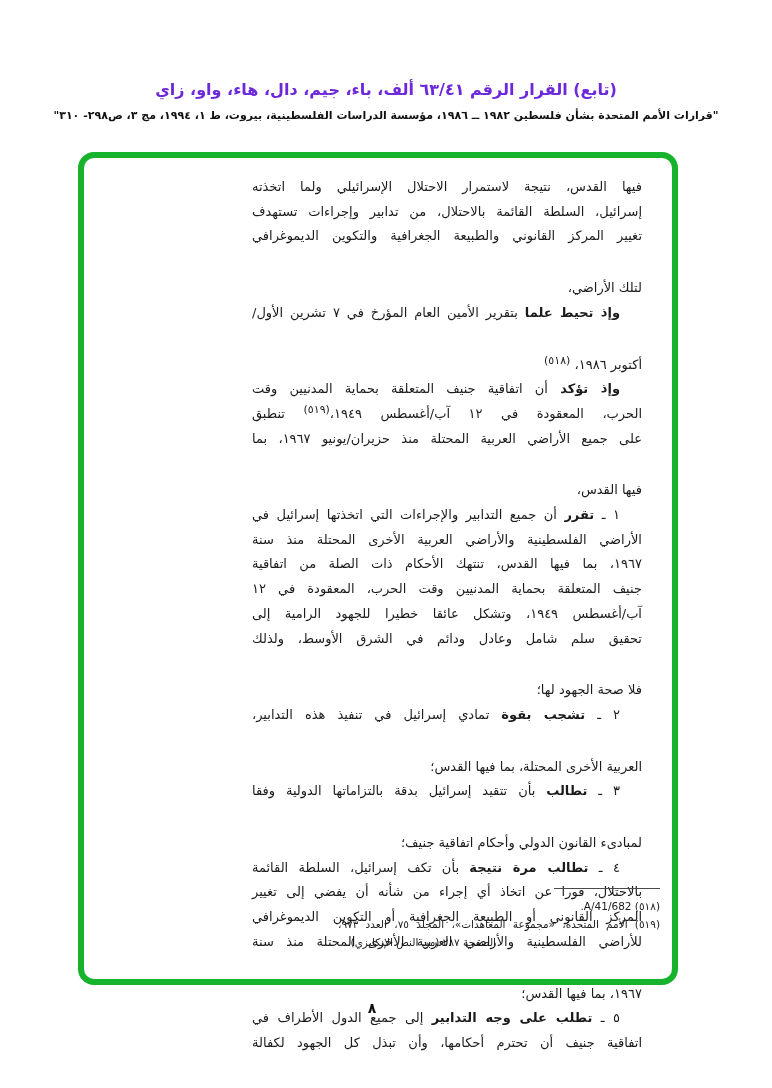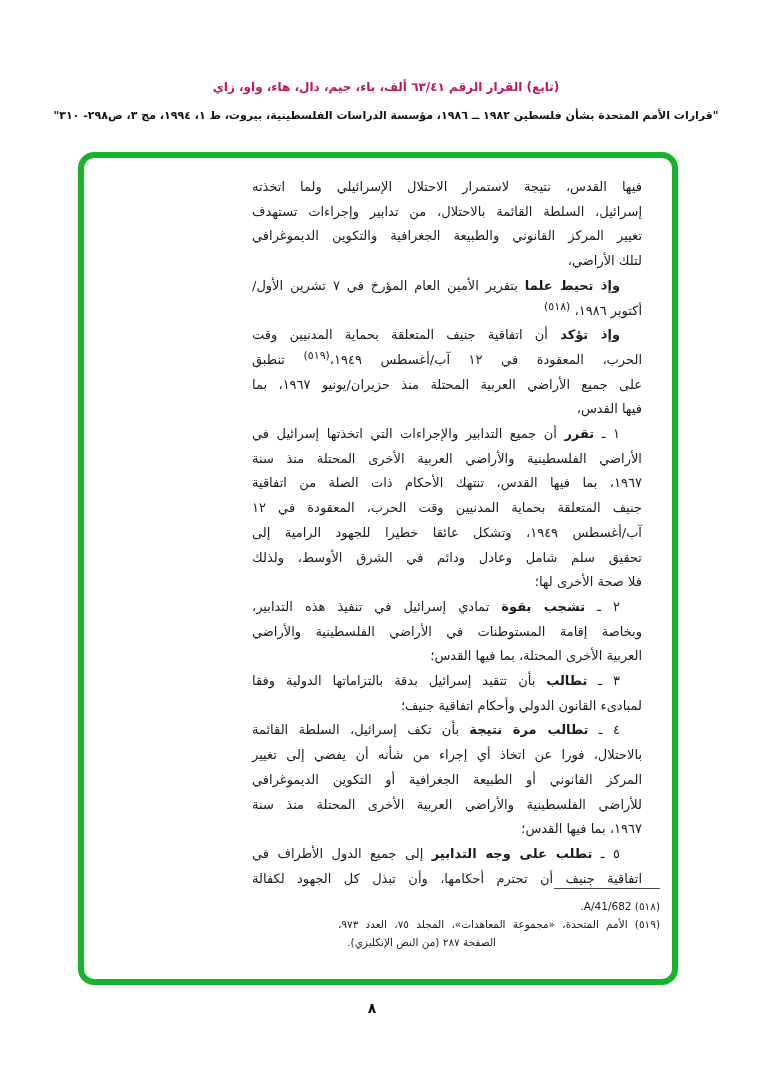--- a/index.html
+++ b/index.html
@@ -3,39 +3,39 @@
 <meta charset="utf-8">
 <style>
   html,body { margin:0; padding:0; background:#ffffff; }
   .page {
     position:relative; width:772px; height:1088px; background:#ffffff;
     font-family:"DejaVu Sans", sans-serif; color:#1a1a1a; overflow:hidden;
   }
   .hdr-title {
     position:absolute; top:80px; left:0; right:0;
     text-align:center; direction:rtl; unicode-bidi:plaintext;
-    font-weight:bold; font-size:12px; color:#be185d;
+    font-weight:bold; font-size:16px; color:#6d28d9;
   }
   .hdr-src {
     position:absolute; top:109px; left:0; right:0;
     text-align:center; direction:rtl;
     font-weight:bold; font-size:11px; color:#111;
   }
   .green-box {
     position:absolute; left:78px; top:152px;
     width:588px; height:821px;
     border:6px solid #18b32c; border-radius:16px;
     background:transparent;
   }
   .body-col {
     position:absolute; top:17px; right:30px; width:390px;
     direction:rtl; font-size:13px; line-height:24.7px; color:#1b1b1b;
   }
   .line { text-align:justify; text-align-last:justify; }
-  .line.last { text-align-last:right; }
+  .line.last { text-align-last:right;margin-top:27px; }
   .line.indent { padding-right:22px; }
   .b { font-weight:bold; }
   sup.fnref { font-size:11px; line-height:0; vertical-align:5px; }
   .fn-area {
     position:absolute; top:730px; right:12px; width:322px;
     direction:rtl; font-size:10.5px; line-height:18px; color:#1b1b1b;
   }
   .fn-rule { width:106px; height:0; border-top:1px solid #4a4a4a; margin-bottom:8px; }
   .fn-line.right   { text-align:right;   text-align-last:right; }
   .fn-line.justify { text-align:justify; text-align-last:justify; }
@@ -63,23 +63,22 @@
         <div class="line indent"><span class="b">وإذ تؤكد</span><span> أن اتفاقية جنيف المتعلقة بحماية المدنيين وقت</span></div>
         <div class="line"><span>الحرب، المعقودة في ١٢ آب/أغسطس ١٩٤٩،</span><sup class="fnref">(٥١٩)</sup><span> تنطبق</span></div>
         <div class="line"><span>على جميع الأراضي العربية المحتلة منذ حزيران/يونيو ١٩٦٧، بما</span></div>
         <div class="line last"><span>فيها القدس،</span></div>
         <div class="line indent"><span>١ ـ </span><span class="b">تقرر</span><span> أن جميع التدابير والإجراءات التي اتخذتها إسرائيل في</span></div>
         <div class="line"><span>الأراضي الفلسطينية والأراضي العربية الأخرى المحتلة منذ سنة</span></div>
         <div class="line"><span>١٩٦٧، بما فيها القدس، تنتهك الأحكام ذات الصلة من اتفاقية</span></div>
         <div class="line"><span>جنيف المتعلقة بحماية المدنيين وقت الحرب، المعقودة في ١٢</span></div>
         <div class="line"><span>آب/أغسطس ١٩٤٩، وتشكل عائقا خطيرا للجهود الرامية إلى</span></div>
         <div class="line"><span>تحقيق سلم شامل وعادل ودائم في الشرق الأوسط، ولذلك</span></div>
-        <div class="line last"><span>فلا صحة الأخرى لها؛</span></div>
+        <div class="line last"><span>فلا صحة الجهود لها؛</span></div>
         <div class="line indent"><span>٢ ـ </span><span class="b">تشجب بقوة</span><span> تمادي إسرائيل في تنفيذ هذه التدابير،</span></div>
-        <div class="line"><span>وبخاصة إقامة المستوطنات في الأراضي الفلسطينية والأراضي</span></div>
         <div class="line last"><span>العربية الأخرى المحتلة، بما فيها القدس؛</span></div>
         <div class="line indent"><span>٣ ـ </span><span class="b">تطالب</span><span> بأن تتقيد إسرائيل بدقة بالتزاماتها الدولية وفقا</span></div>
         <div class="line last"><span>لمبادىء القانون الدولي وأحكام اتفاقية جنيف؛</span></div>
         <div class="line indent"><span>٤ ـ </span><span class="b">تطالب مرة نتيجة</span><span> بأن تكف إسرائيل، السلطة القائمة</span></div>
         <div class="line"><span>بالاحتلال، فورا عن اتخاذ أي إجراء من شأنه أن يفضي إلى تغيير</span></div>
         <div class="line"><span>المركز القانوني أو الطبيعة الجغرافية أو التكوين الديموغرافي</span></div>
         <div class="line"><span>للأراضي الفلسطينية والأراضي العربية الأخرى المحتلة منذ سنة</span></div>
         <div class="line last"><span>١٩٦٧، بما فيها القدس؛</span></div>
         <div class="line indent"><span>٥ ـ </span><span class="b">تطلب على وجه التدابير</span><span> إلى جميع الدول الأطراف في</span></div>
         <div class="line"><span>اتفاقية جنيف أن تحترم أحكامها، وأن تبذل كل الجهود لكفالة</span></div>

